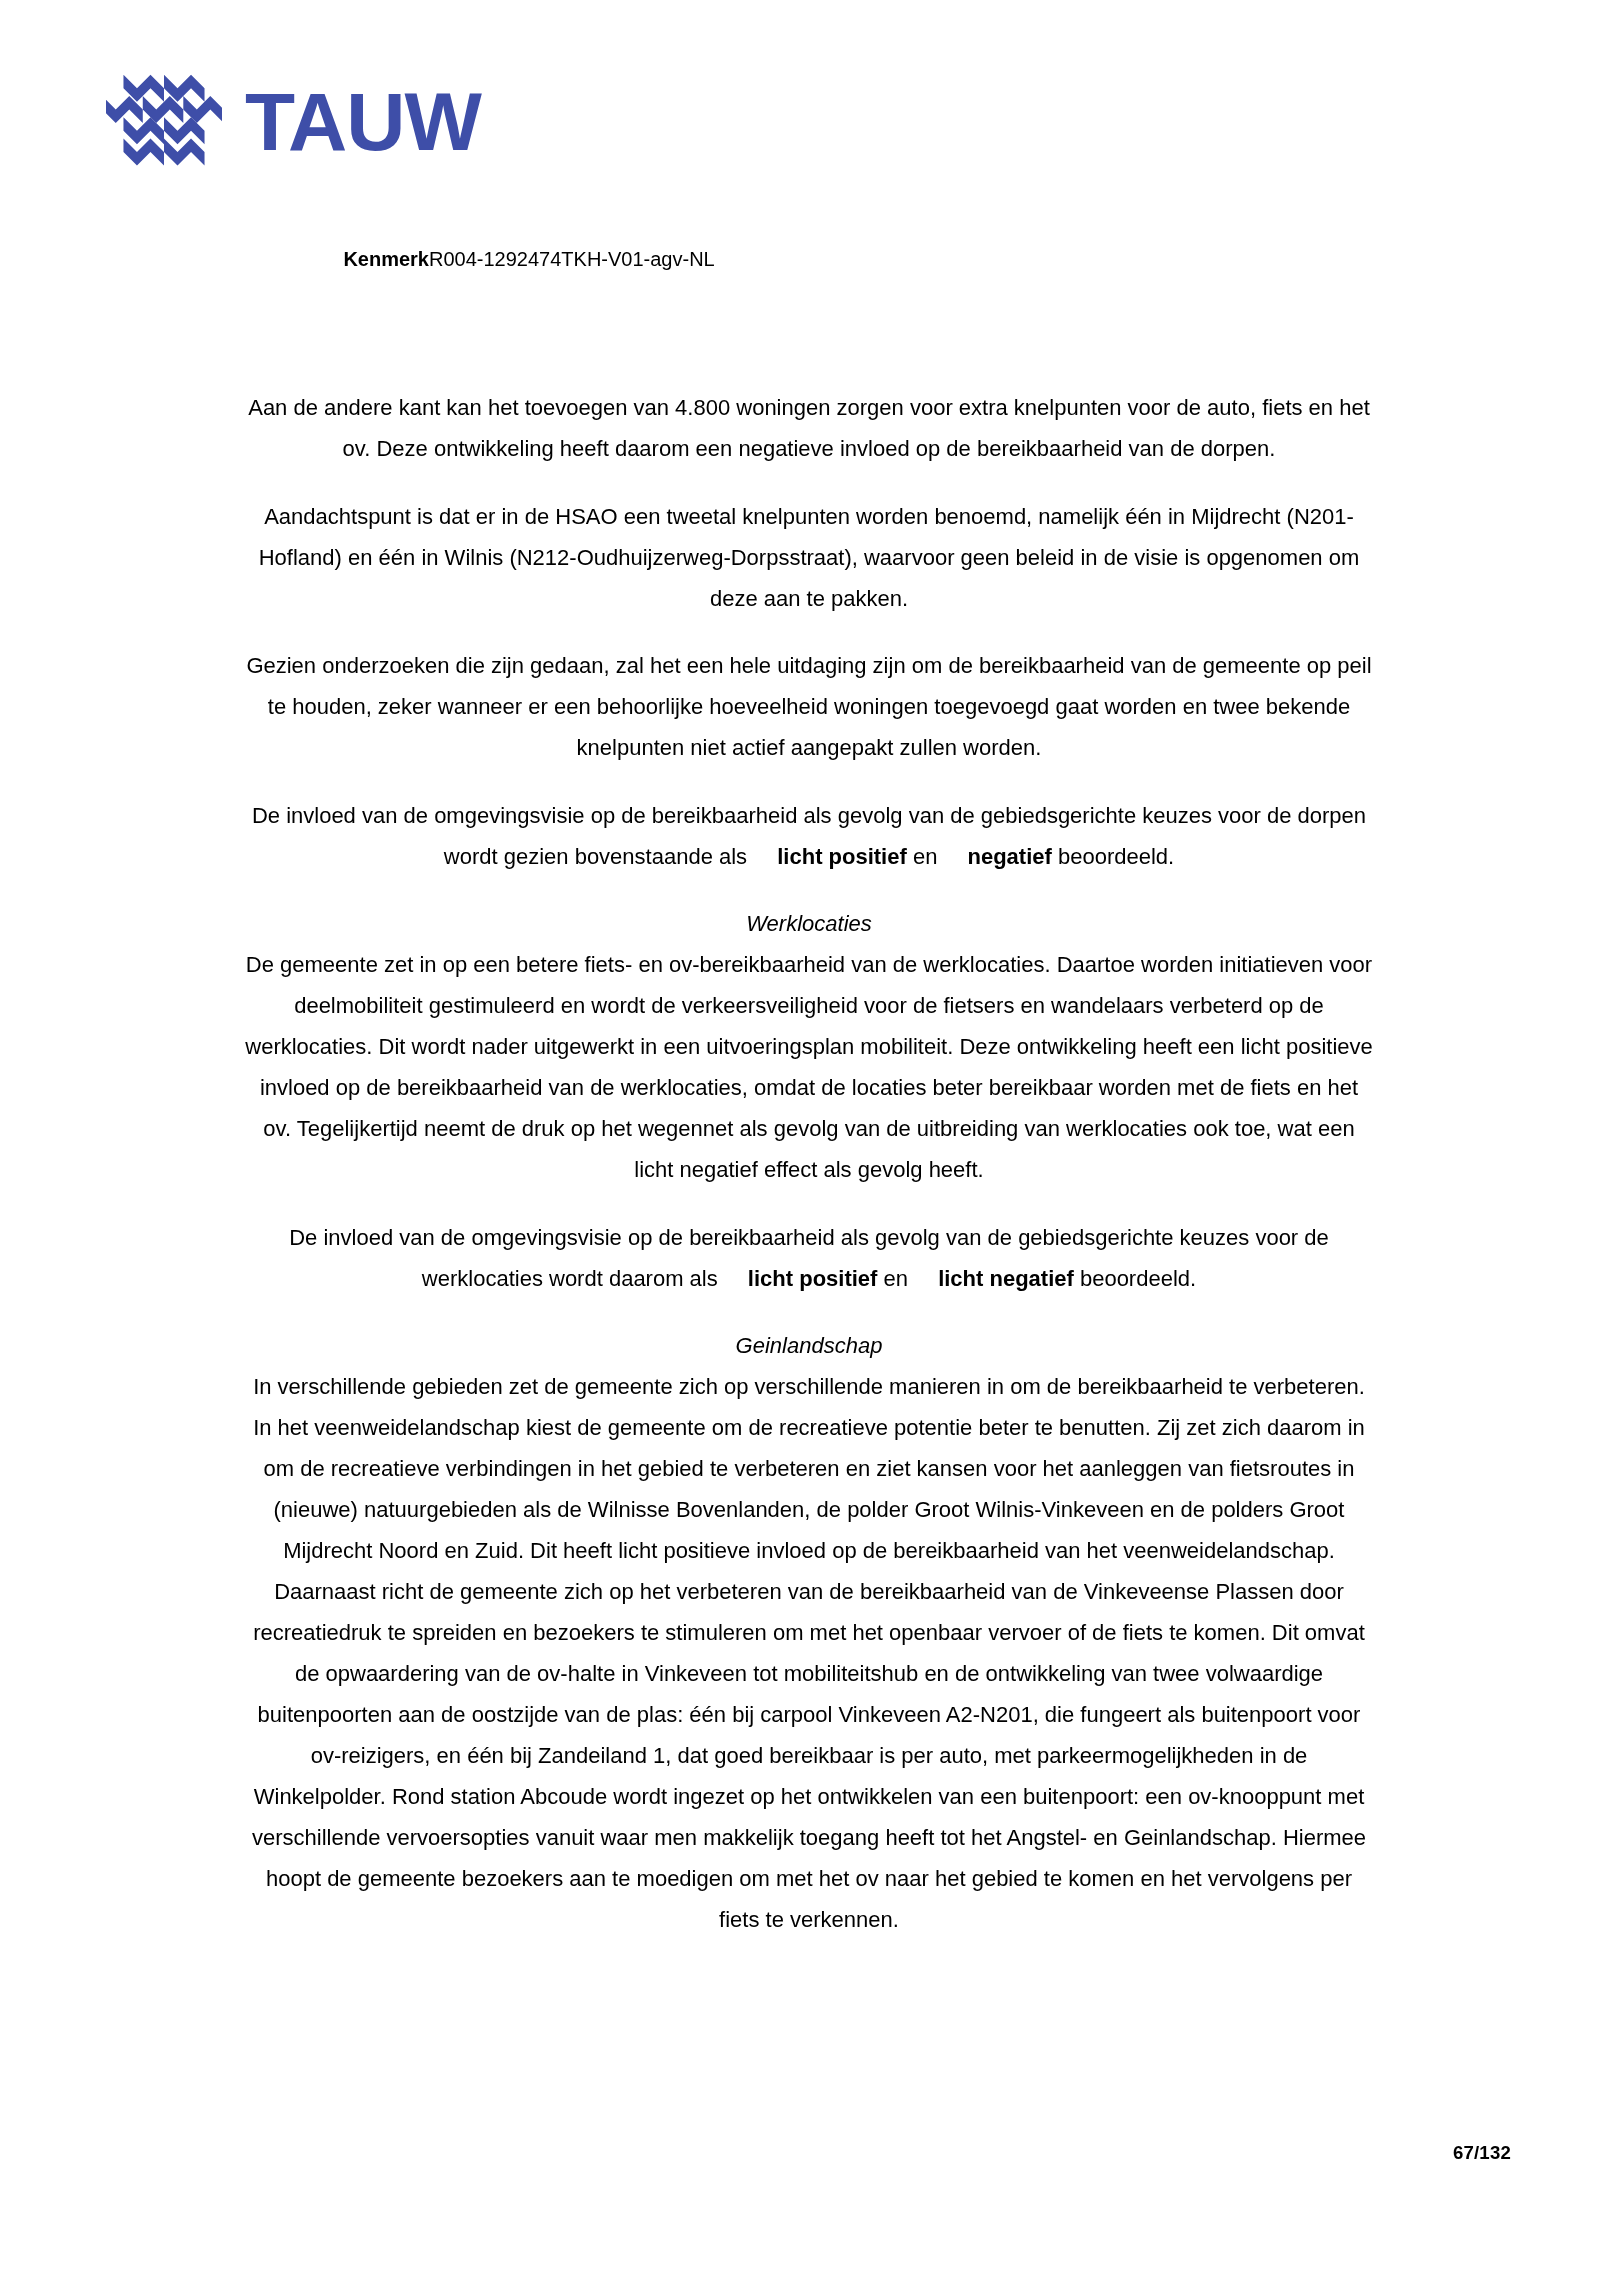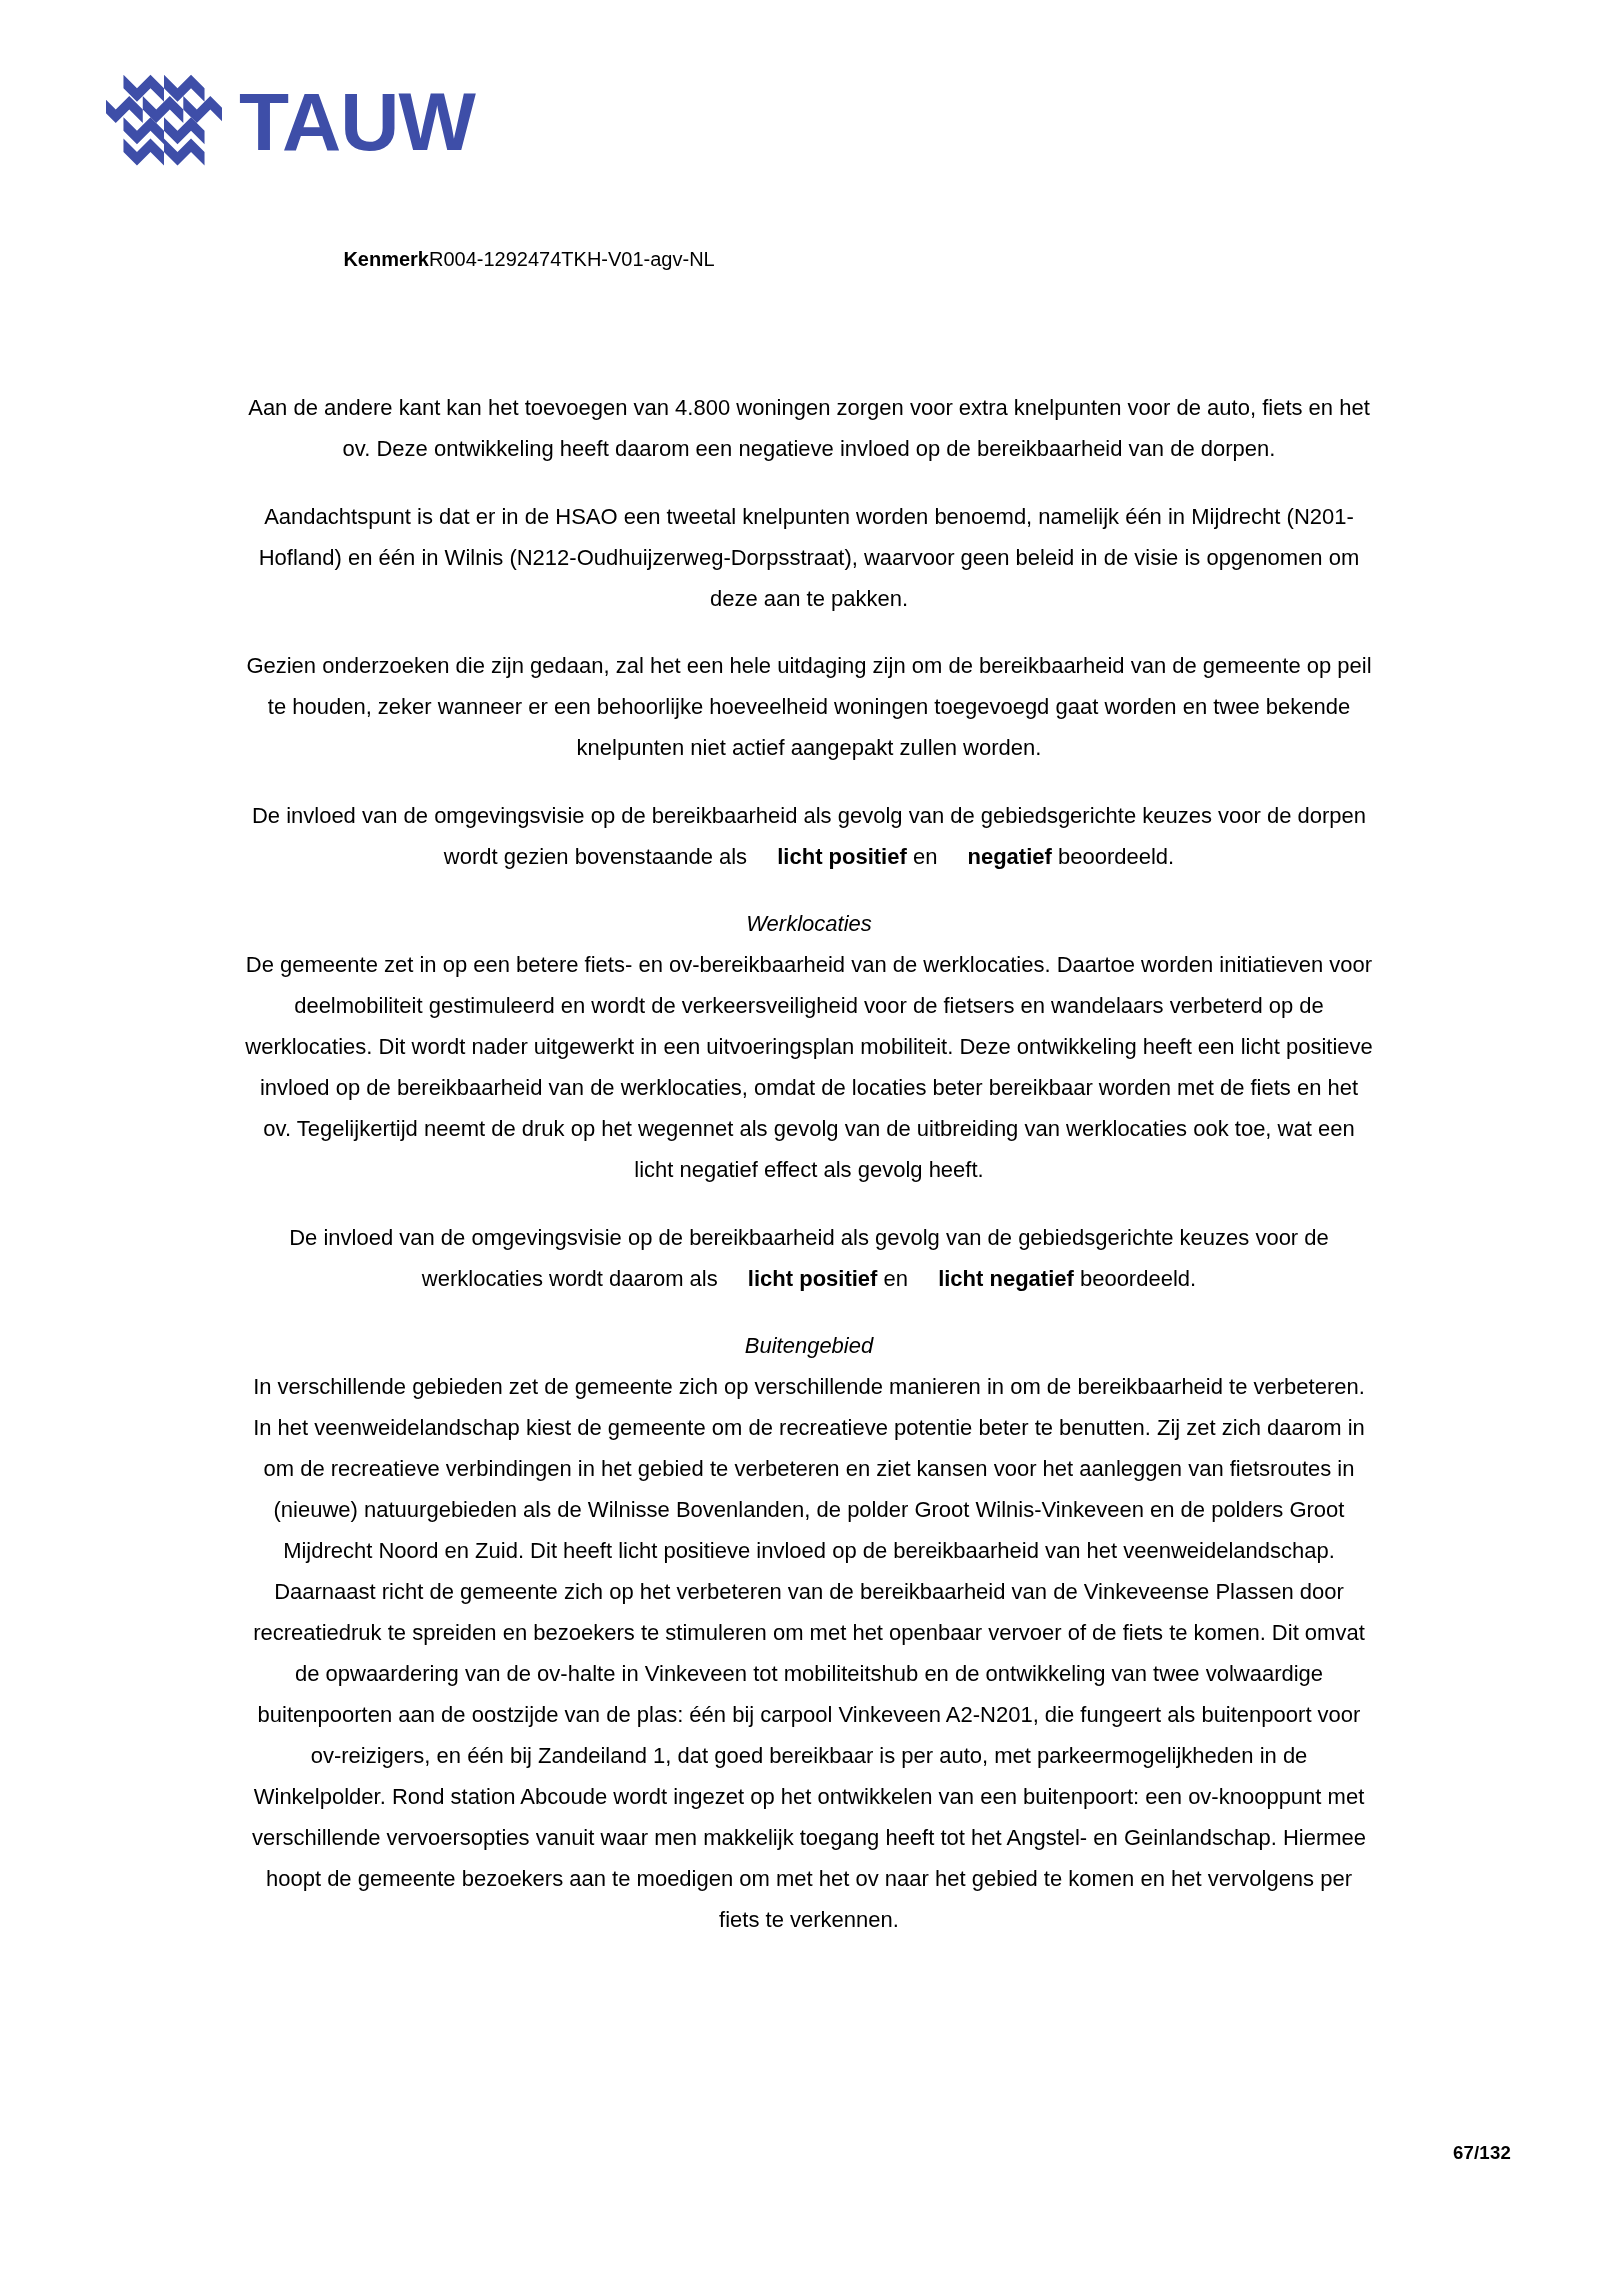--- a/index.html
+++ b/index.html
@@ -18,21 +18,21 @@
     overflow: hidden;
   }
 
   
   .logo-block {
     position: absolute;
     left: 106px;
     top: 67px;
     display: flex;
     align-items: center;
-    gap: 17px;
+    gap: 23px;
   }
   .logo-mark {
     width: 116px;
     height: 110px;
     display: block;
   }
   .logo-word {
     font-family: "Liberation Sans", sans-serif;
     font-weight: bold;
     font-size: 82px;
@@ -140,21 +140,21 @@
 
     <p>Gezien onderzoeken die zijn gedaan, zal het een hele uitdaging zijn om de bereikbaarheid van de gemeente op peil te houden, zeker wanneer er een behoorlijke hoeveelheid woningen toegevoegd gaat worden en twee bekende knelpunten niet actief aangepakt zullen worden.</p>
 
     <p><span>De invloed van de omgevingsvisie op de bereikbaarheid als gevolg van de gebiedsgerichte keuzes voor de dorpen wordt gezien bovenstaande als </span><strong>licht positief</strong><span> en </span><strong>negatief</strong><span> beoordeeld.</span></p>
 
     <h2 class="sec-heading">Werklocaties</h2>
     <p>De gemeente zet in op een betere fiets- en ov-bereikbaarheid van de werklocaties. Daartoe worden initiatieven voor deelmobiliteit gestimuleerd en wordt de verkeersveiligheid voor de fietsers en wandelaars verbeterd op de werklocaties. Dit wordt nader uitgewerkt in een uitvoeringsplan mobiliteit. Deze ontwikkeling heeft een licht positieve invloed op de bereikbaarheid van de werklocaties, omdat de locaties beter bereikbaar worden met de fiets en het ov. Tegelijkertijd neemt de druk op het wegennet als gevolg van de uitbreiding van werklocaties ook toe, wat een licht negatief effect als gevolg heeft.</p>
 
     <p><span>De invloed van de omgevingsvisie op de bereikbaarheid als gevolg van de gebiedsgerichte keuzes voor de werklocaties wordt daarom als </span><strong>licht positief</strong><span> en </span><strong>licht negatief</strong><span> beoordeeld.</span></p>
 
-    <h2 class="sec-heading">Buitengebied</h2>
+    <h2 class="sec-heading">Geinlandschap</h2>
     <p class="tight">In verschillende gebieden zet de gemeente zich op verschillende manieren in om de bereikbaarheid te verbeteren. In het veenweidelandschap kiest de gemeente om de recreatieve potentie beter te benutten. Zij zet zich daarom in om de recreatieve verbindingen in het gebied te verbeteren en ziet kansen voor het aanleggen van fietsroutes in (nieuwe) natuurgebieden als de Wilnisse Bovenlanden, de polder Groot Wilnis-Vinkeveen en de polders Groot Mijdrecht Noord en Zuid. Dit heeft licht positieve invloed op de bereikbaarheid van het veenweidelandschap. Daarnaast richt de gemeente zich op het verbeteren van de bereikbaarheid van de Vinkeveense Plassen door recreatiedruk te spreiden en bezoekers te stimuleren om met het openbaar vervoer of de fiets te komen. Dit omvat de opwaardering van de ov-halte in Vinkeveen tot mobiliteitshub en de ontwikkeling van twee volwaardige buitenpoorten aan de oostzijde van de plas: één bij carpool Vinkeveen A2-N201, die fungeert als buitenpoort voor ov-reizigers, en één bij Zandeiland 1, dat goed bereikbaar is per auto, met parkeermogelijkheden in de Winkelpolder. Rond station Abcoude wordt ingezet op het ontwikkelen van een buitenpoort: een ov-knooppunt met verschillende vervoersopties vanuit waar men makkelijk toegang heeft tot het Angstel- en Geinlandschap. Hiermee hoopt de gemeente bezoekers aan te moedigen om met het ov naar het gebied te komen en het vervolgens per fiets te verkennen.</p>
 
   </div>
 
   <div class="page-num">67/132</div>
 
 </div>
 
 
 </body></html>

